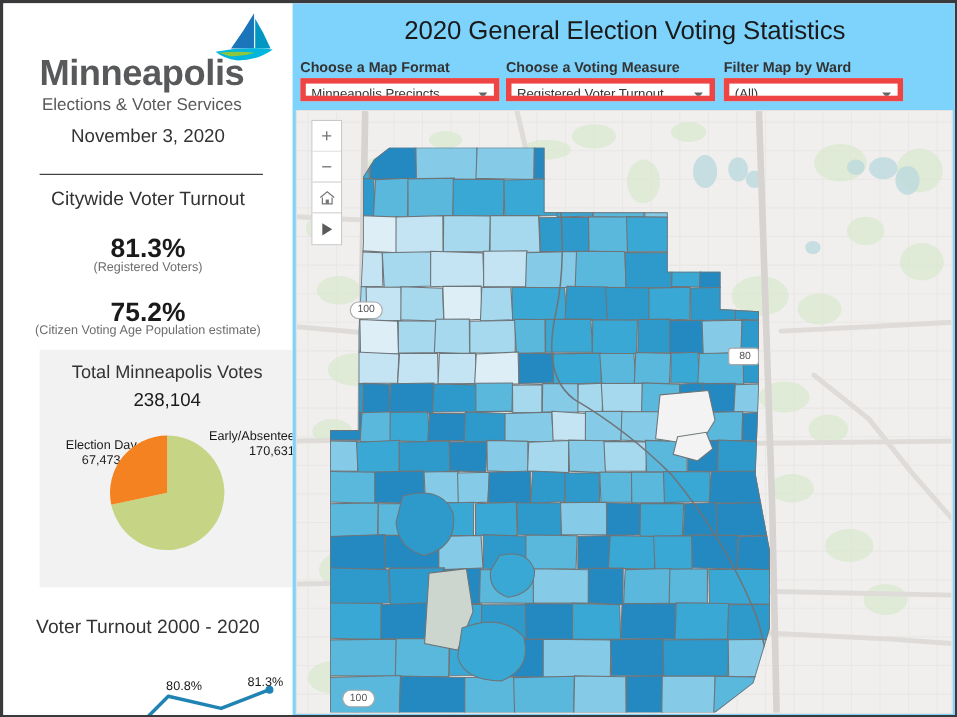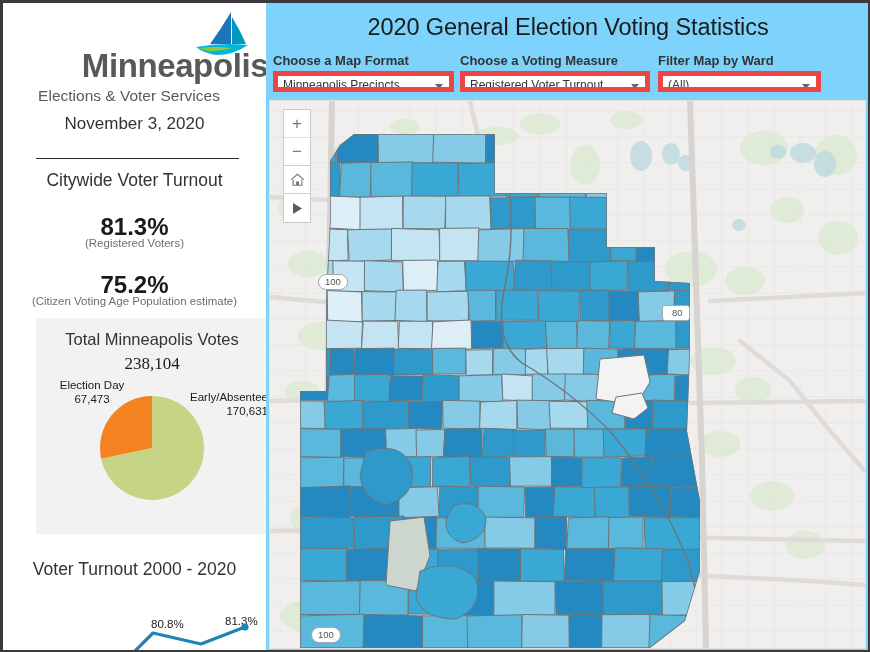--- a/index.html
+++ b/index.html
@@ -31,21 +31,21 @@
   }
   .logo-wrap {
     position: absolute; left: 0; top: 6px;
     width: 263px; height: 105px;
   }
   .boat { position: absolute; left: 187px; top: 2px; width: 62px; height: 48px; }
   .brand-main {
     position: absolute; left: 0; top: 40px; width: 252px;
     text-align: center;
     font-size: 33px; font-weight: bold; letter-spacing: -0.4px;
-    color: #58595b; line-height: 1; margin-left: 46px;
+    color: #58595b; line-height: 1;
   }
   .brand-sub {
     position: absolute; left: 0; top: 79px; width: 252px;
     text-align: center;
     font-size: 15.5px; color: #58595b; line-height: 1;
   }
   .elect-date {
     position: absolute; left: 0; top: 110px; width: 263px;
     text-align: center; font-size: 17px; color: #333333; line-height: 21px;
   }
@@ -75,28 +75,28 @@
     position: absolute; left: 33px; top: 315px;
     width: 232px; height: 216px;
     background: #f2f2f2;
   }
   .pie-title {
     position: absolute; left: 0; top: 12px; width: 232px;
     text-align: center; font-size: 16.5px; color: #333333;
   }
   .pie-total {
     position: absolute; left: 0; top: 36px; width: 232px;
-    text-align: center; font-size: 17px; color: #1a1a1a; font-family: Liberation Serif, serif;
+    text-align: center; font-size: 17px; color: #1a1a1a;
   }
   #pie-svg { position: absolute; left: 56px; top: 70px; }
   .pie-lbl {
     position: absolute; font-size: 11.5px; color: #1a1a1a;
     line-height: 14px; white-space: nowrap;
   }
-  #lbl-ed { left: 14px; top: 60px; text-align: center; width: 84px; }
+  #lbl-ed { left: 14px; top: 80px; text-align: center; width: 84px; }
   #lbl-ea { left: 140px; top: 72px; text-align: right; width: 92px; }
 
   
   .line-title {
     position: absolute; left: 0; top: 556px; width: 263px;
     text-align: center; font-size: 17.5px; color: #333333;
   }
   #line-svg { position: absolute; left: 20px; top: 600px; }
   .line-lbl {
     position: absolute; font-size: 11.5px; color: #1a1a1a; white-space: nowrap;
@@ -169,21 +169,21 @@
     font-size: 9.5px; color: #555555;
     background: #ffffff;
     border: 1px solid #a8a8a8;
     border-radius: 9px;
     padding: 1px 6px 2px 6px;
     line-height: 11px;
     z-index: 3;
   }
   #sh1 { left: 48px; top: 173px; }
   #sh2 { left: 41px; top: 526px; }
-  #sh3 { left: 392px; top: 204px; border-radius: 3px; padding-left: 9px; }
+  #sh3 { left: 392px; top: 215px; border-radius: 3px; padding-left: 9px; }
 </style>
 </head>
 <body>
 
 <div id="viz">
 
   <div id="sidebar">
 
     <div class="logo-wrap">
       <svg class="boat" viewBox="0 0 62 48">

